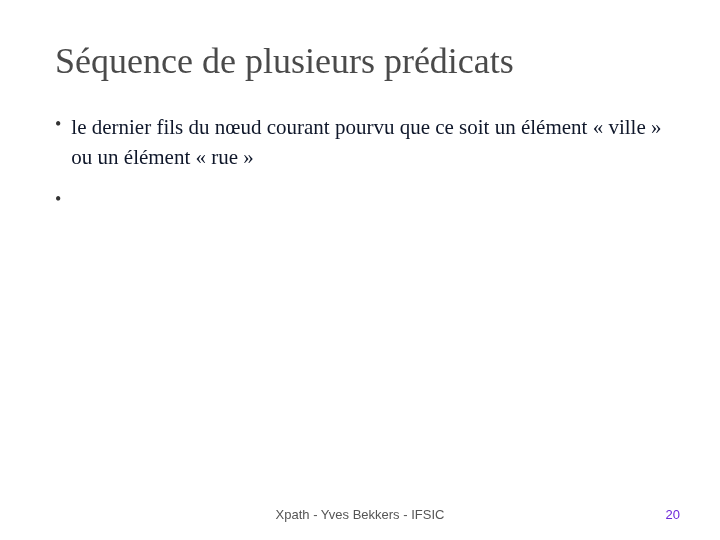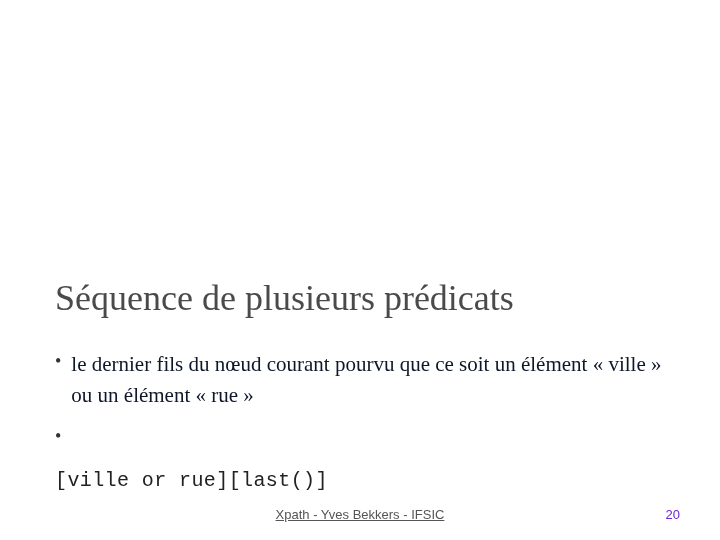--- a/index.html
+++ b/index.html
@@ -16,21 +16,21 @@
       overflow: hidden;
       position: relative;
     }
 
     .slide-container {
       width: 720px;
       height: 540px;
       padding: 40px 55px 30px 55px;
       display: flex;
       flex-direction: column;
-      justify-content: flex-end;
+      justify-content: flex-start;
     }
 
     .slide-title {
       font-size: 36px;
       font-weight: normal;
       color: #4a4a4a;
       margin-bottom: 30px;
       font-family: Georgia, 'Times New Roman', serif;
     }
 
@@ -74,21 +74,20 @@
       right: 0;
       display: flex;
       justify-content: center;
       align-items: center;
     }
 
     .footer-text {
       font-size: 13px;
       color: #555;
       font-family: Arial, sans-serif;
-      text-decoration: underline;
     }
 
     .footer-page {
       position: absolute;
       right: 40px;
       bottom: 18px;
       font-size: 13px;
       color: #6d28d9;
       font-family: Arial, sans-serif;
     }
@@ -107,21 +106,20 @@
     </div>
   </div>
 
 
   <div class="bullet-section">
     <div class="bullet-item">
       <span class="bullet-dot">•</span>
     </div>
   </div>
 
-  <div class="code-block">[ville or rue][last()]</div>
 
 </div>
 
 <div class="footer">
   <span class="footer-text">Xpath - Yves Bekkers - IFSIC</span>
 </div>
 
 <div class="footer-page">
   <span>20</span>
 </div>

